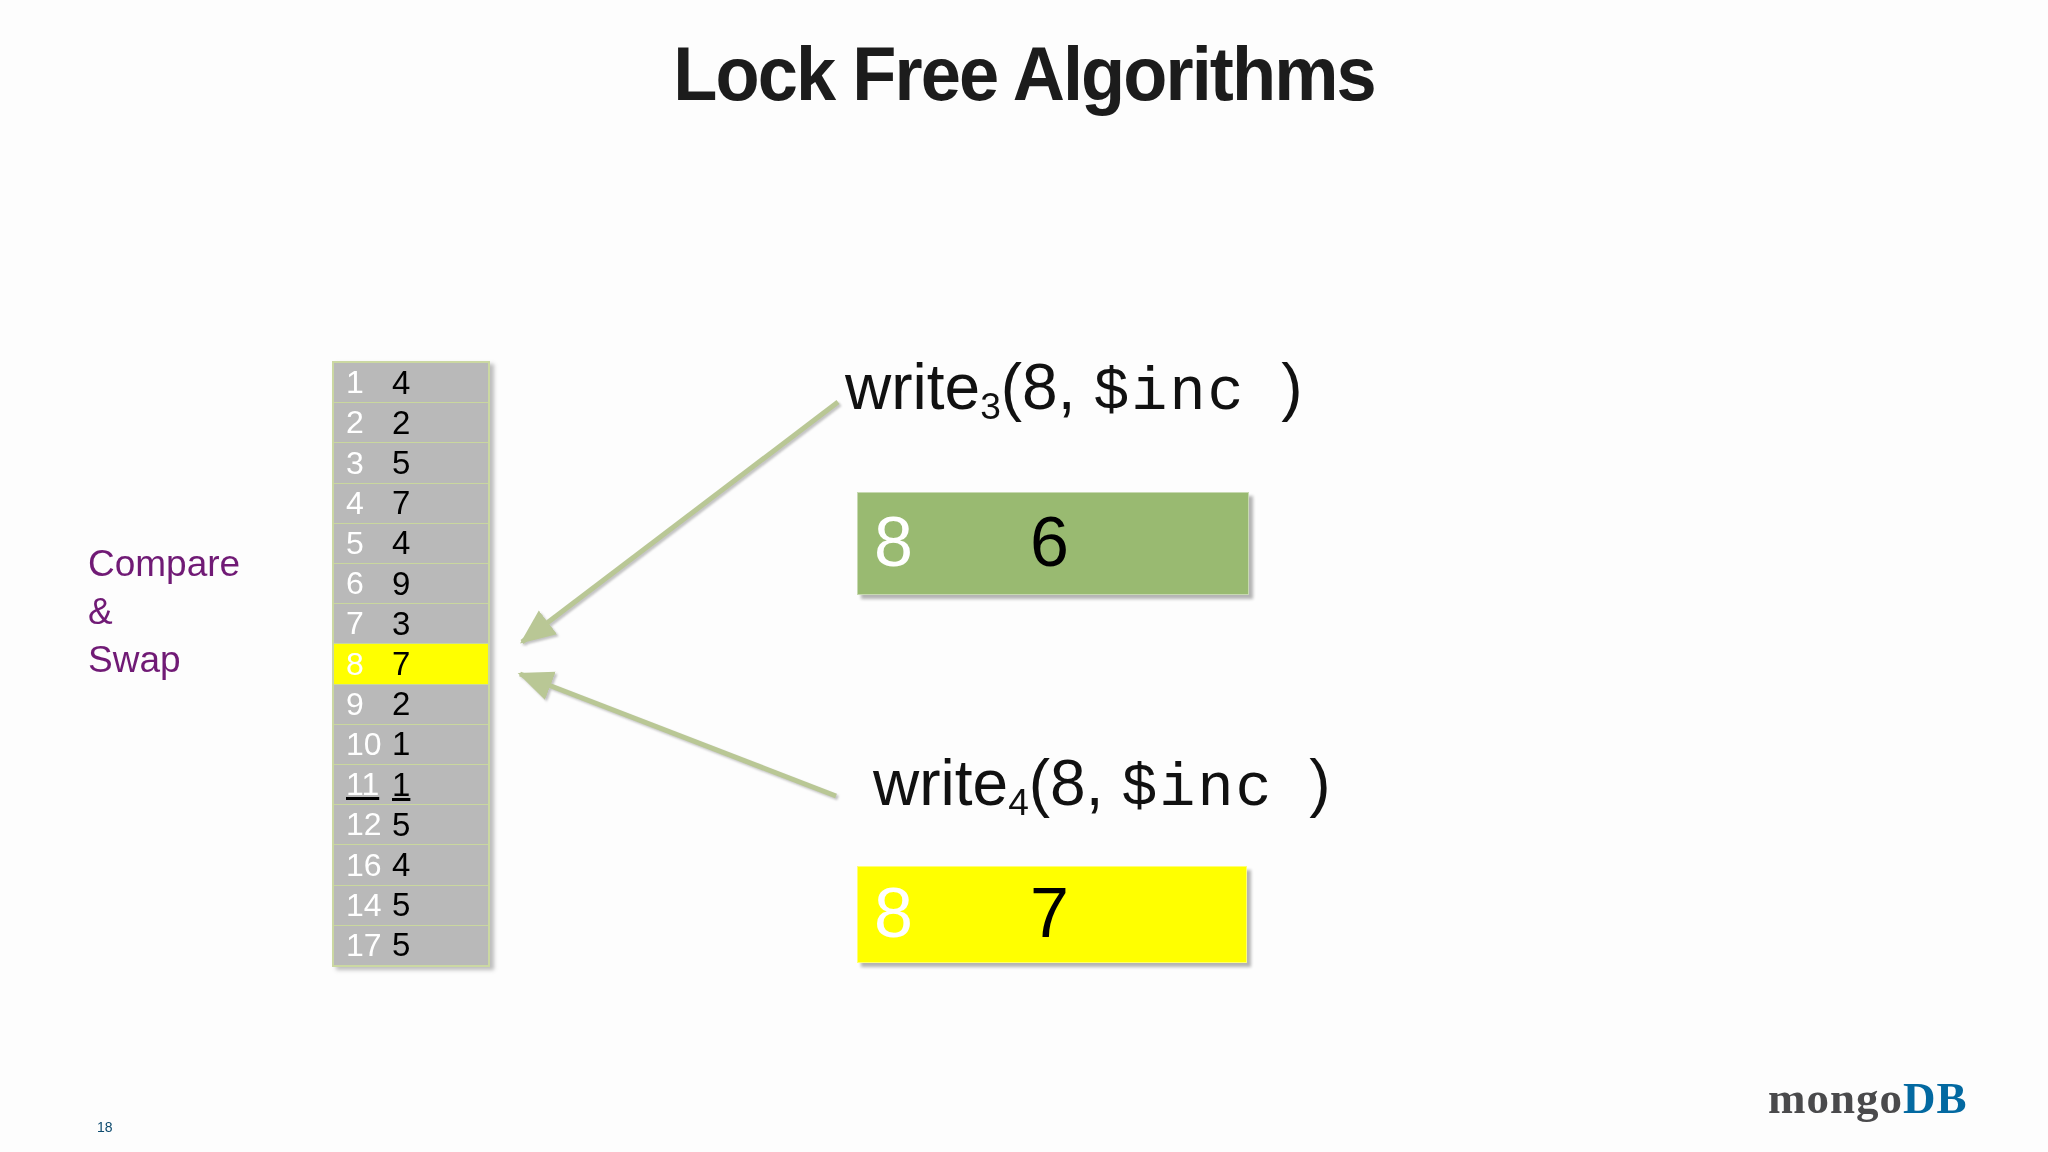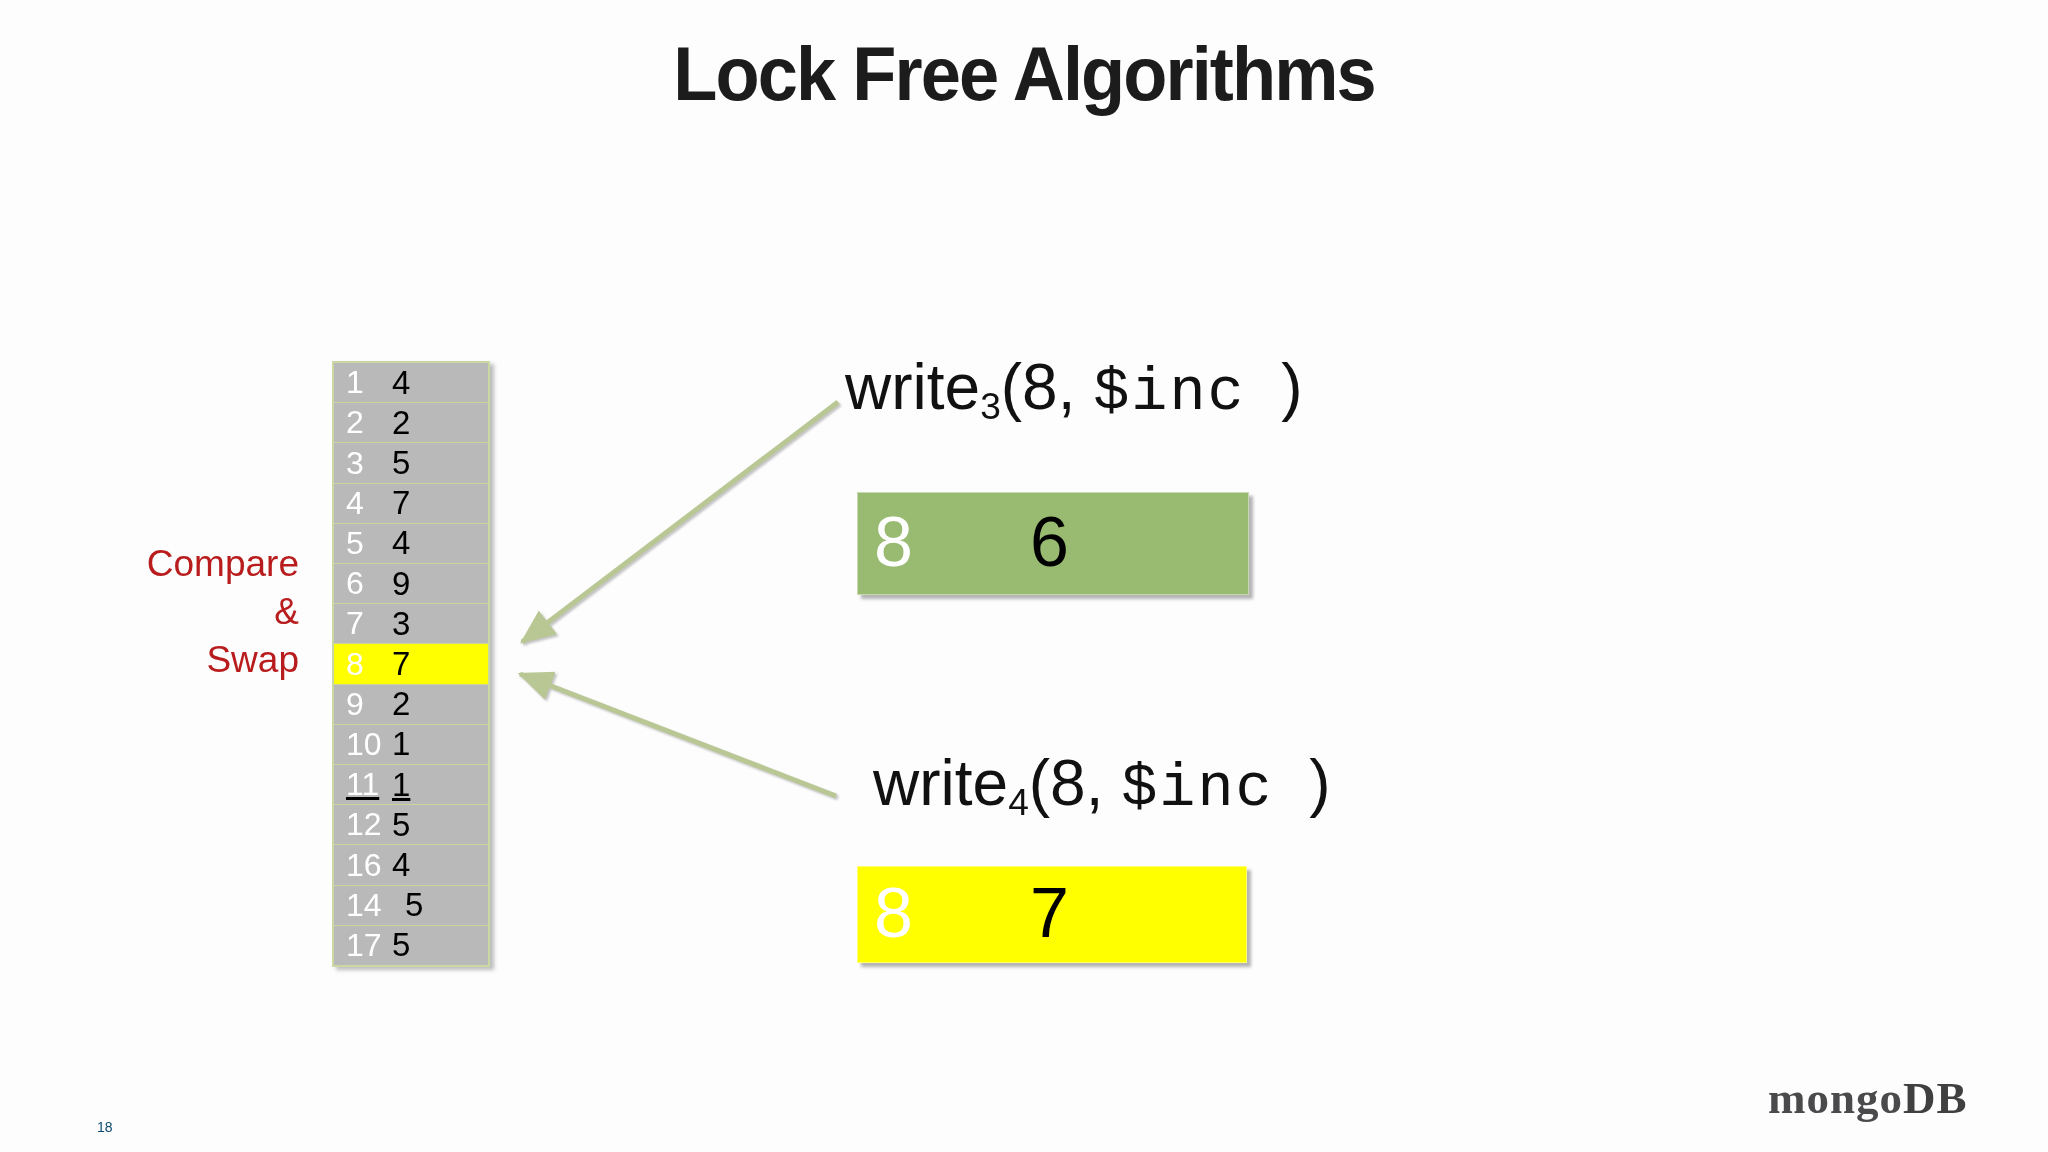--- a/index.html
+++ b/index.html
@@ -11,22 +11,22 @@
   
   .title {
     position: absolute; top: 30px; left: 0; width: 2048px;
     text-align: center; font-size: 76px; font-weight: 700;
     color: #1c1c1c; letter-spacing: -2px;
     transform: scaleX(0.95); transform-origin: 50% 50%;
   }
 
   
   .caption {
-    position: absolute; left: 69px; top: 540px; width: 230px;
-    text-align: right; font-size: 37px; line-height: 48px; color: #b91c1c;
+    position: absolute; left: 88px; top: 540px; width: 230px;
+    text-align: left; font-size: 37px; line-height: 48px; color: #701a75;
   }
 
   
   .kv-table {
     position: absolute; left: 332px; top: 361px; width: 158px; height: 606px;
     border: 2px solid #cbd8a2;
     box-shadow: 4px 3px 4px rgba(110,110,110,0.45);
     display: flex; flex-direction: column;
   }
   .data-row {
@@ -67,21 +67,21 @@
   .box-key { left: 16px; color: #ffffff; }
   .box-value { left: 172px; color: #000000; }
 
   
   .page-number { position: absolute; left: 97px; top: 1119px; font-size: 14px; color: #0c4a6e; }
   .logo {
     position: absolute; left: 1768px; top: 1072px;
     font-family: "Liberation Serif", serif; font-weight: 700; font-size: 45px; letter-spacing: 1px;
   }
   .logo-primary { color: #4a4a4c; }
-  .logo-secondary { color: #404040; }
+  .logo-secondary { color: #0369a1; }
 </style>
 </head>
 <body>
 
 <div class="slide">
 
   <div class="title">Lock Free Algorithms</div>
 
   <div class="caption">
     <div>Compare</div>
@@ -135,21 +135,21 @@
       <span class="row-value">1</span>
     </div>
     <div class="data-row" style="background-color: rgb(185, 185, 185);">
       <span class="row-index">12</span>
       <span class="row-value">5</span>
     </div>
     <div class="data-row" style="background-color: rgb(185, 185, 185);">
       <span class="row-index">16</span>
       <span class="row-value">4</span>
     </div>
-    <div class="data-row" style="background-color: rgb(185, 185, 185); gap: 13px;">
+    <div class="data-row" style="background-color: rgb(185, 185, 185);">
       <span class="row-index">14</span>
       <span class="row-value">5</span>
     </div>
     <div class="data-row" style="background-color: rgb(185, 185, 185);">
       <span class="row-index">17</span>
       <span class="row-value">5</span>
     </div>
   </div>
 
   <svg class="arrows" viewBox="0 0 2048 1152">

